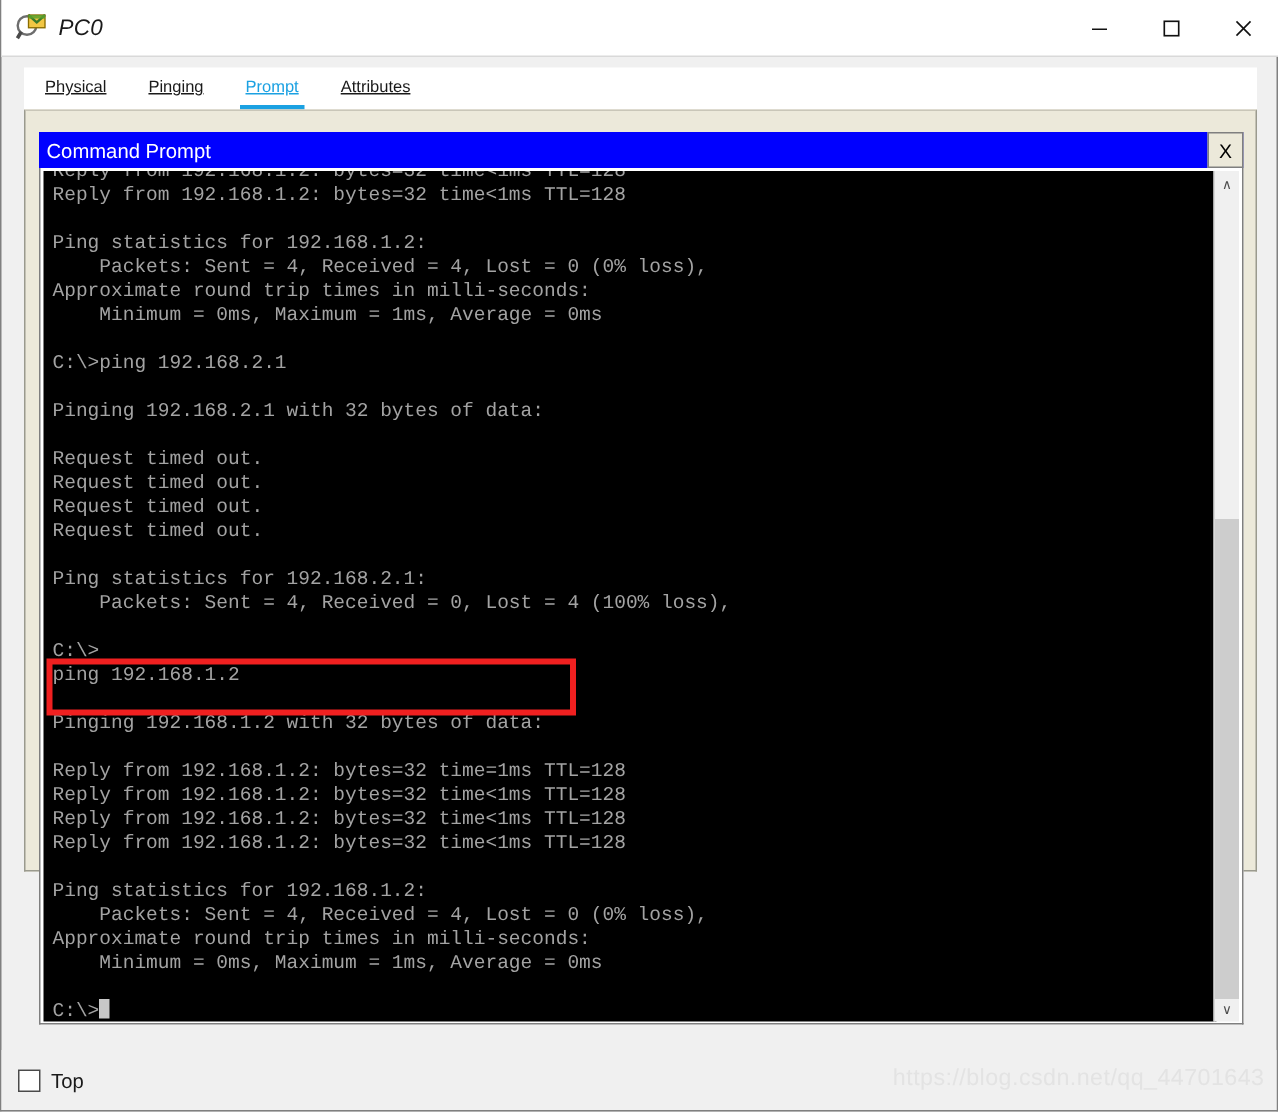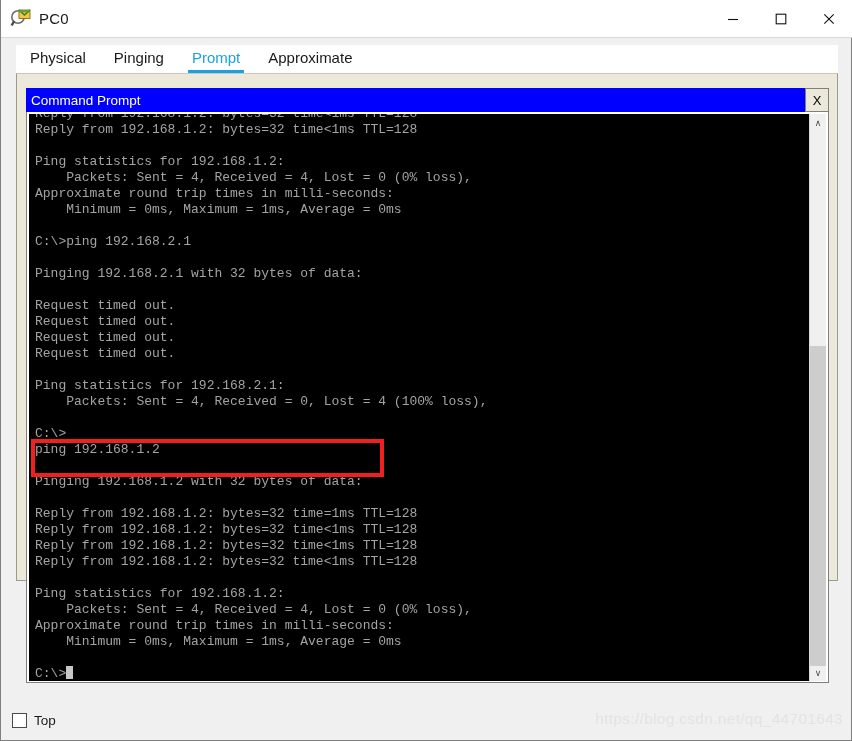--- a/index.html
+++ b/index.html
@@ -18,21 +18,21 @@
     border: 1px solid #808080;
     border-top: none;
   }
 
   
   .titlebar {
     position: absolute; left: 0; top: 0;
     width: 852px; height: 38px;
     background: #ffffff;
     border-bottom: 1px solid #d9d9d9;
-    display: flex; align-items: center;
+    display: flex; align-items: center; font-style: italic;
   }
   .title-icon {
     width: 22px; height: 22px;
     margin-left: 9px; margin-right: 7px;
     position: relative; flex: none;
   }
   .title-text {
     font-size: 15px; color: #1a1a1a;
     letter-spacing: .2px;
   }
@@ -49,24 +49,25 @@
 
   
   .tabbar {
     position: absolute; left: 15px; top: 45px;
     width: 822px; height: 28px;
     background: #ffffff;
     display: flex; align-items: flex-end;
   }
   .tab {
     padding: 0 14px 5px 14px;
-    font-size: 15px;
+    font-size: 11px;
     color: #1a1a1a;
     position: relative;
     line-height: 20px;
+    text-decoration: underline;
   }
   .tab.active { color: #1ba1e2; }
   .tab.active::after {
     content: "";
     position: absolute;
     left: 10px; right: 10px; bottom: 0;
     height: 3px; background: #1ba1e2;
   }
 
   
@@ -238,21 +239,21 @@
             <line x1="10.7" y1="1.3" x2="1.3" y2="10.7" stroke="#111" stroke-width="1.1"></line>
           </svg>
       </div>
     </div>
   </div>
 
   <div class="tabbar">
     <div class="tab">Physical</div>
     <div class="tab">Pinging</div>
     <div class="tab active">Prompt</div>
-    <div class="tab">Approximate</div>
+    <div class="tab">Attributes</div>
   </div>
 
   <div class="panel">
 
     <div class="cmdwin">
 
       <div class="cmd-title">
         <span class="cmd-title-text">Command Prompt</span>
         <div class="cmd-close">X</div>
       </div>

